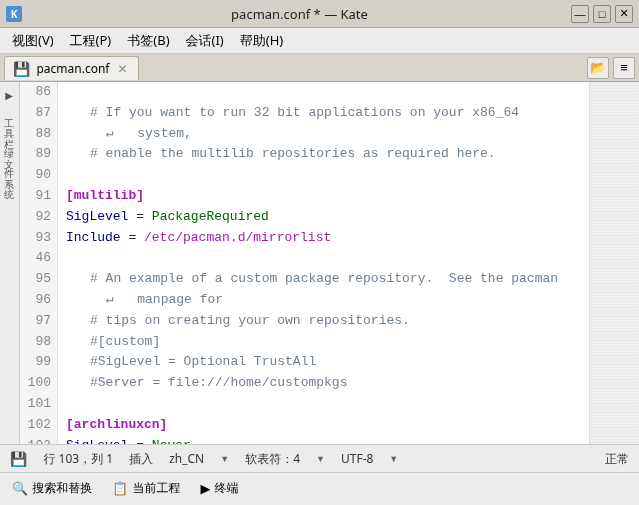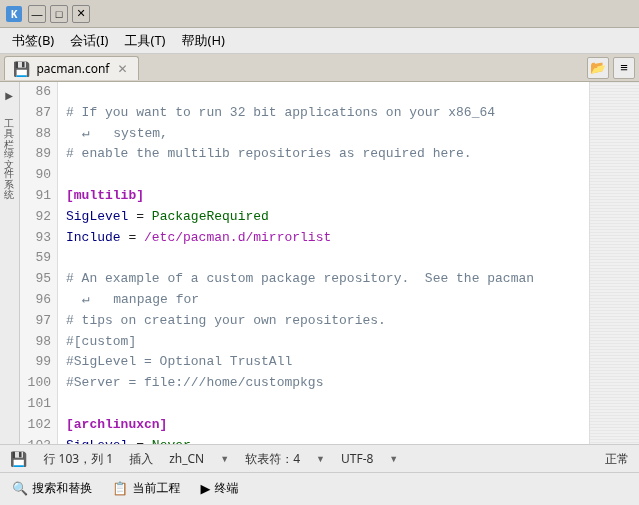--- a/index.html
+++ b/index.html
@@ -180,21 +180,21 @@
     .minimap-placeholder {
       width: 100%;
       height: 100%;
       background: repeating-linear-gradient(
         to bottom,
         #ddd 0px, #ddd 1px,
         #f0f0f0 1px, #f0f0f0 3px
       );
       opacity: 0.5;
     }
-    .comment { color: #708090; }
+    .comment { color: #708090; margin-left: 24px; }
     .section { color: #a21caf; font-weight: bold; }
     .key { color: #000080; }
     .value { color: #006400; }
     .url { color: #a21caf; }
 
     
     #statusbar {
       display: flex;
       align-items: center;
       background: #ececec;
@@ -253,31 +253,33 @@
     .code-line {
       display: block;
       min-height: 20.8px;
     }
   </style>
 </head>
 <body>
 
 <div id="title-bar">
   <div class="window-icon">K</div>
+  <span class="title-text">pacman.conf * — Kate</span>
   <div class="window-controls">
     <button class="win-btn">—</button>
     <button class="win-btn">□</button>
     <button class="win-btn">✕</button>
   </div>
 </div>
 
 <div id="menubar">
+  <span class="menu-item">视图(V)</span>
+  <span class="menu-item">工程(P)</span>
   <span class="menu-item">书签(B)</span>
   <span class="menu-item">会话(I)</span>
-  <span class="menu-item">工具(T)</span>
   <span class="menu-item">帮助(H)</span>
 </div>
 
 <div id="tabbar">
   <div class="tab">
     <span class="save-icon">💾</span>
     <span>pacman.conf</span>
     <span class="tab-close">✕</span>
   </div>
   <div class="tab-actions">
@@ -304,21 +306,21 @@
     <div id="line-numbers">
       <div style="line-height:1.6">86</div>
       <div style="line-height:1.6">87</div>
       <div style="line-height:1.6"> </div>
       <div style="line-height:1.6">88</div>
       <div style="line-height:1.6">89</div>
       <div style="line-height:1.6">90</div>
       <div style="line-height:1.6">91</div>
       <div style="line-height:1.6">92</div>
       <div style="line-height:1.6">93</div>
-      <div style="line-height:1.6">59</div>
+      <div style="line-height:1.6">46</div>
       <div style="line-height:1.6"> </div>
       <div style="line-height:1.6">95</div>
       <div style="line-height:1.6">96</div>
       <div style="line-height:1.6">97</div>
       <div style="line-height:1.6">98</div>
       <div style="line-height:1.6">99</div>
       <div style="line-height:1.6">100</div>
       <div style="line-height:1.6">101</div>
       <div style="line-height:1.6">102</div>
       <div style="line-height:1.6">103</div>

